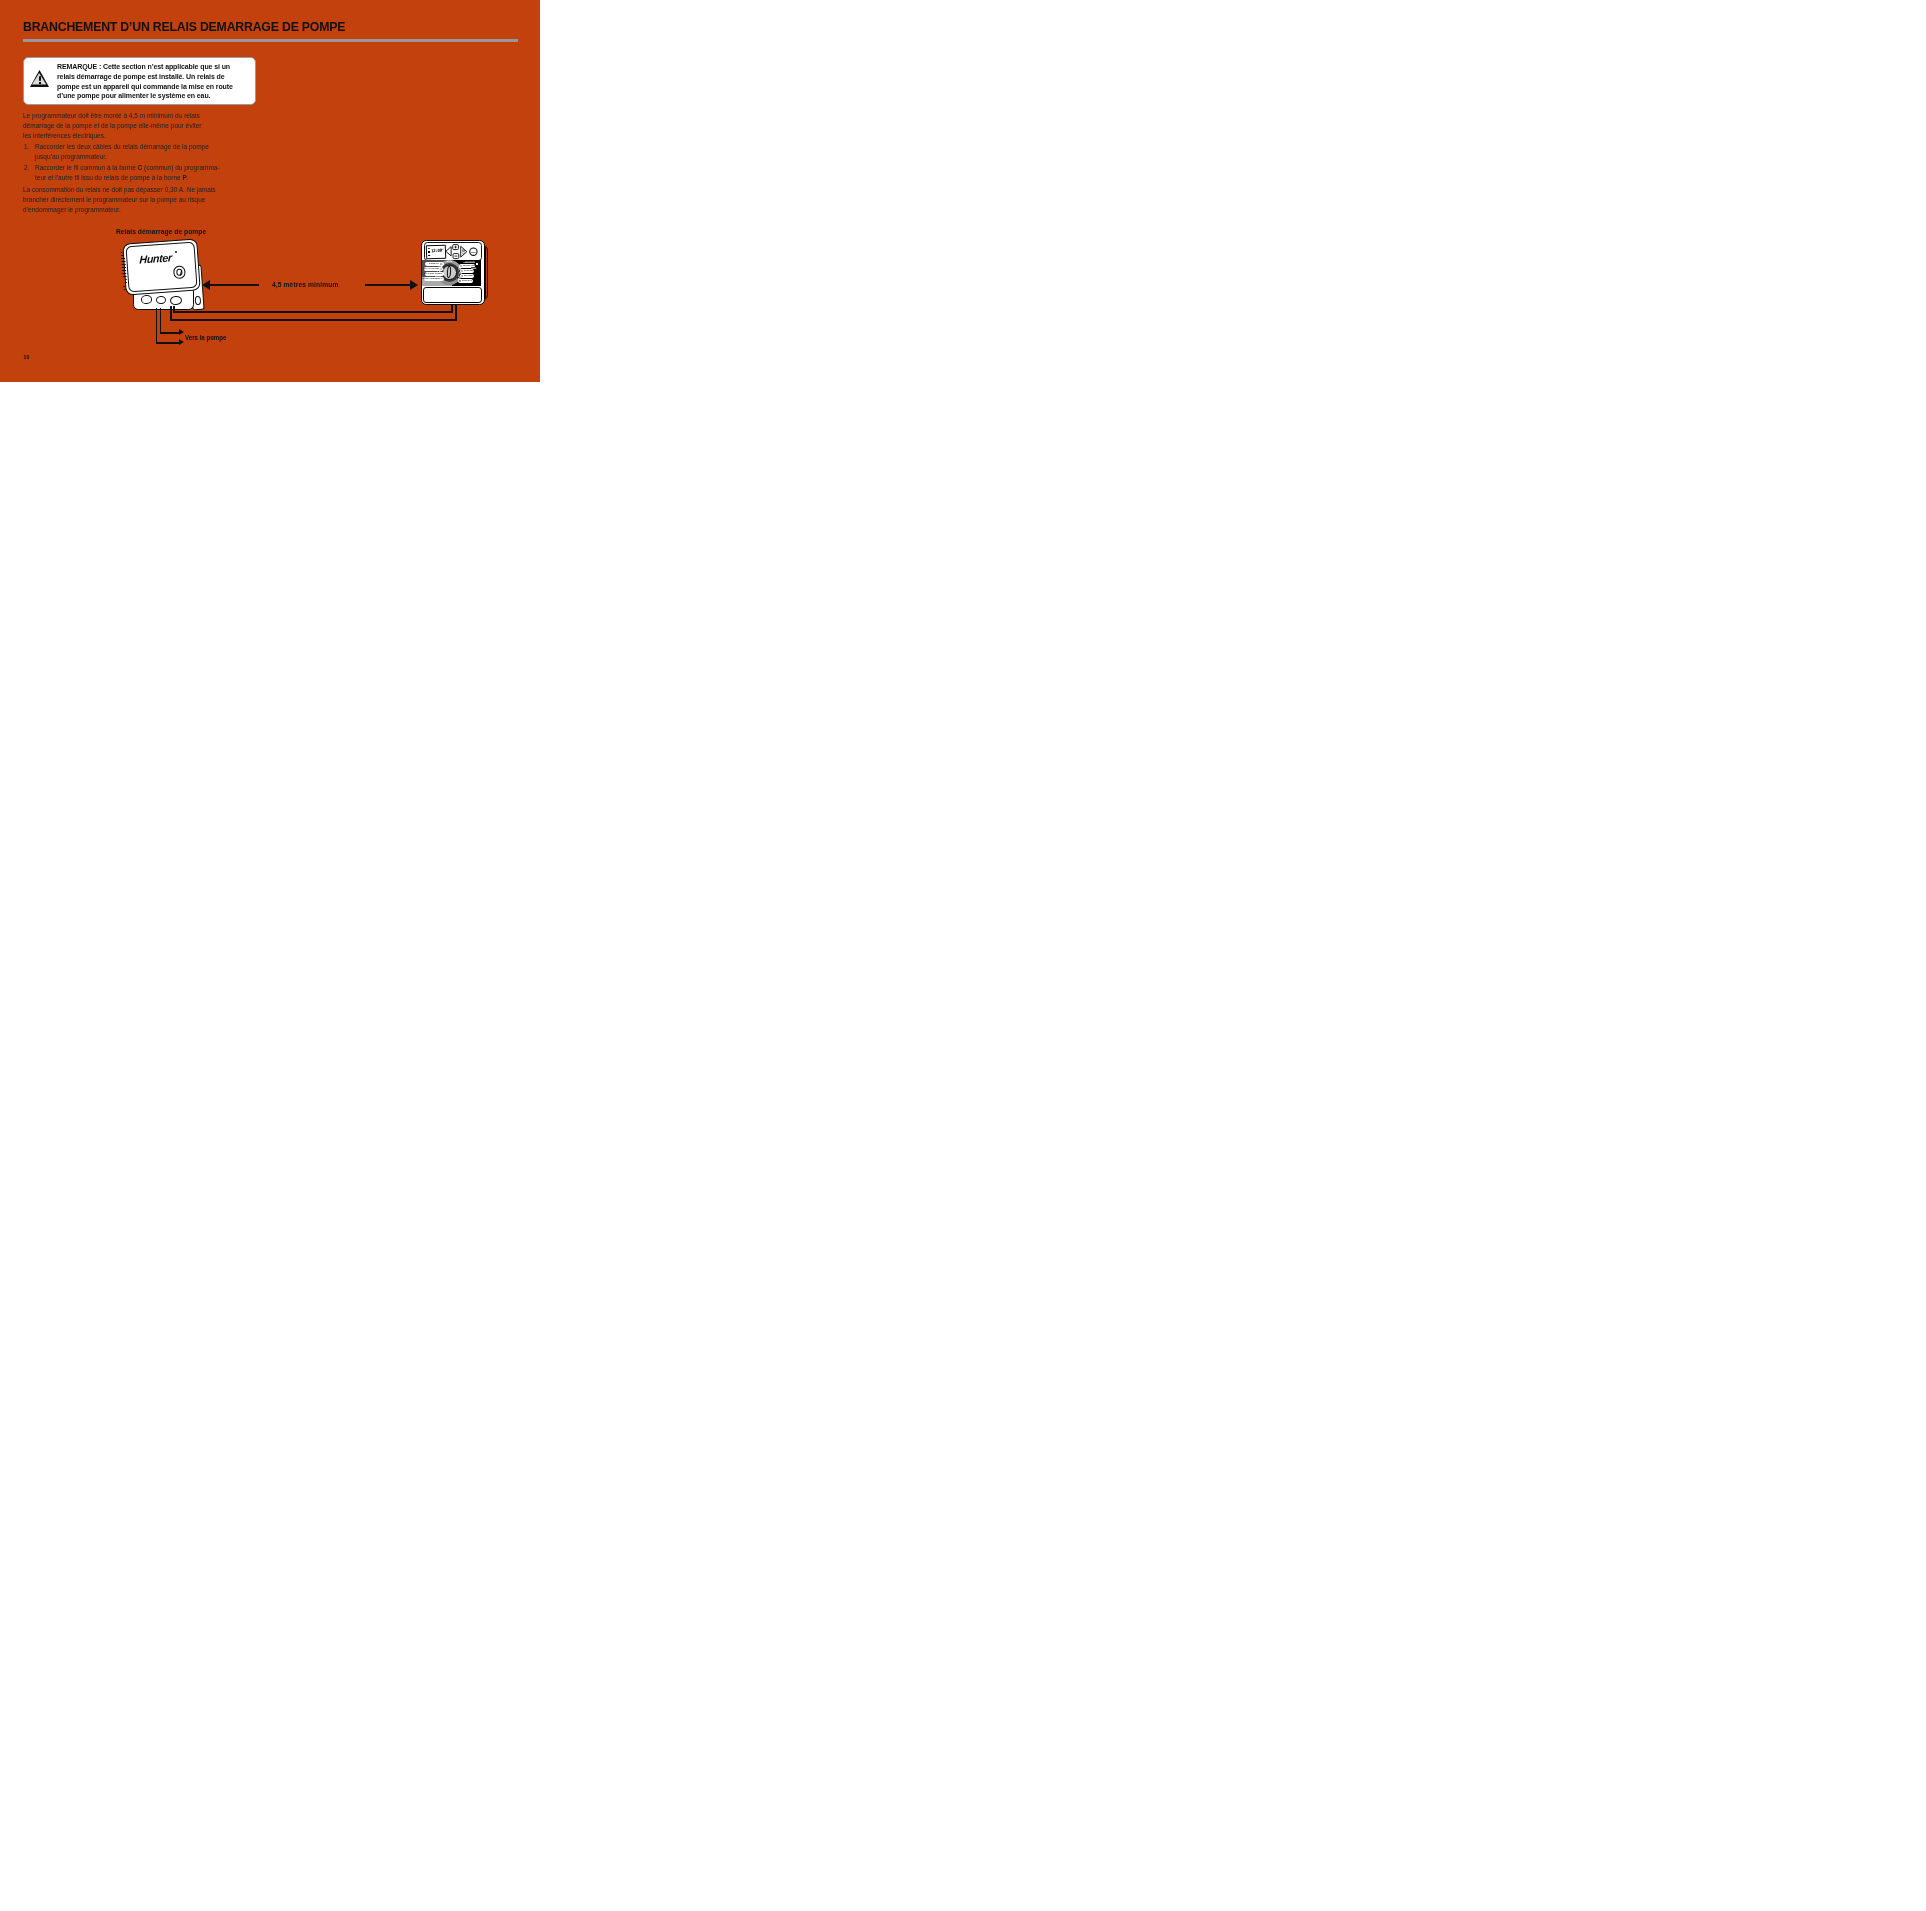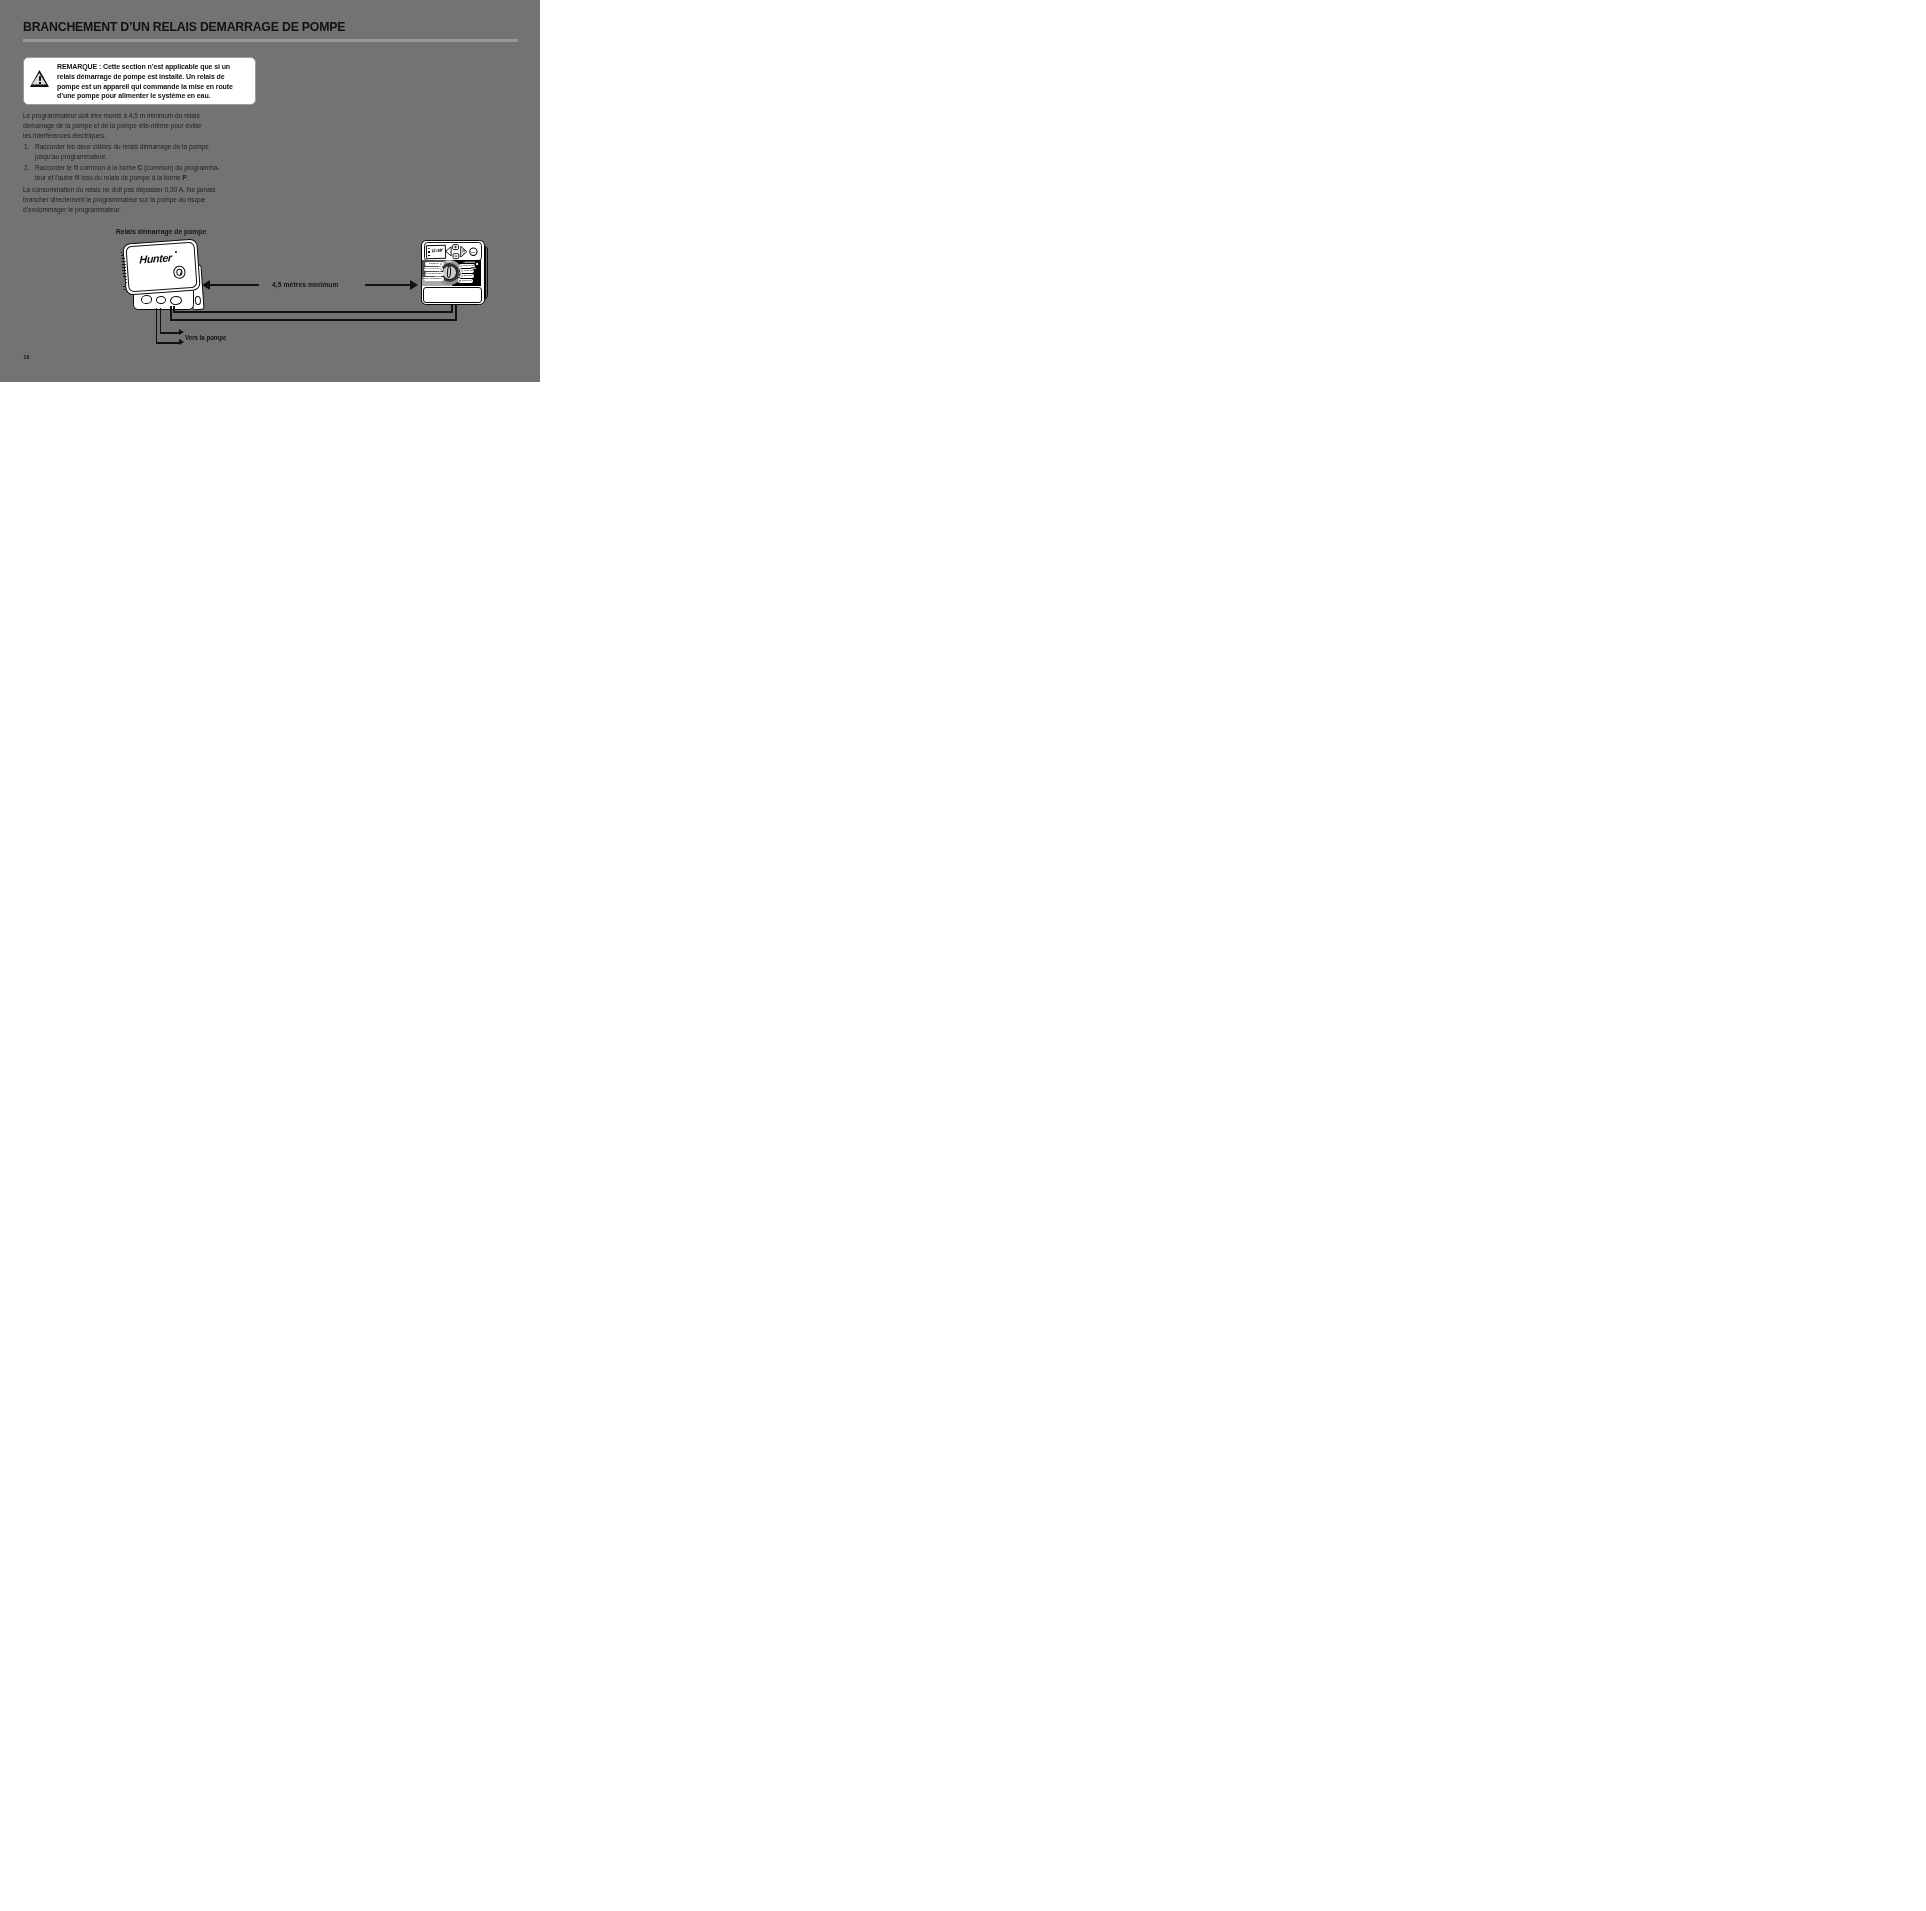--- a/index.html
+++ b/index.html
@@ -1,16 +1,16 @@
 <!DOCTYPE html>
 <html style="font-size:6.2px"><head>
 <meta charset="utf-8">
 <style>
   html,body{margin:0;padding:0;background:#ffffff;}
-  #page{position:relative;width:540px;height:382px;background:#737373;overflow:hidden;
+  #page{position:relative;width:540px;height:382px;background:#c2410c;overflow:hidden;
         font-family:"Liberation Sans", sans-serif;color:#1c1c1c;}
   .abs{position:absolute;}
   .nw{white-space:nowrap;}
 
   
   #title{left:23px;top:20px;font-size:12.3px;font-weight:800;letter-spacing:-0.2px;color:#111;}
   #rule{left:23px;top:39px;width:495px;height:2.7px;background:#989898;}
 
   
   #notebox{left:23px;top:57px;width:231px;height:46px;border:1.2px solid #9a9a9a;border-radius:5.4px;background:#fff;}

